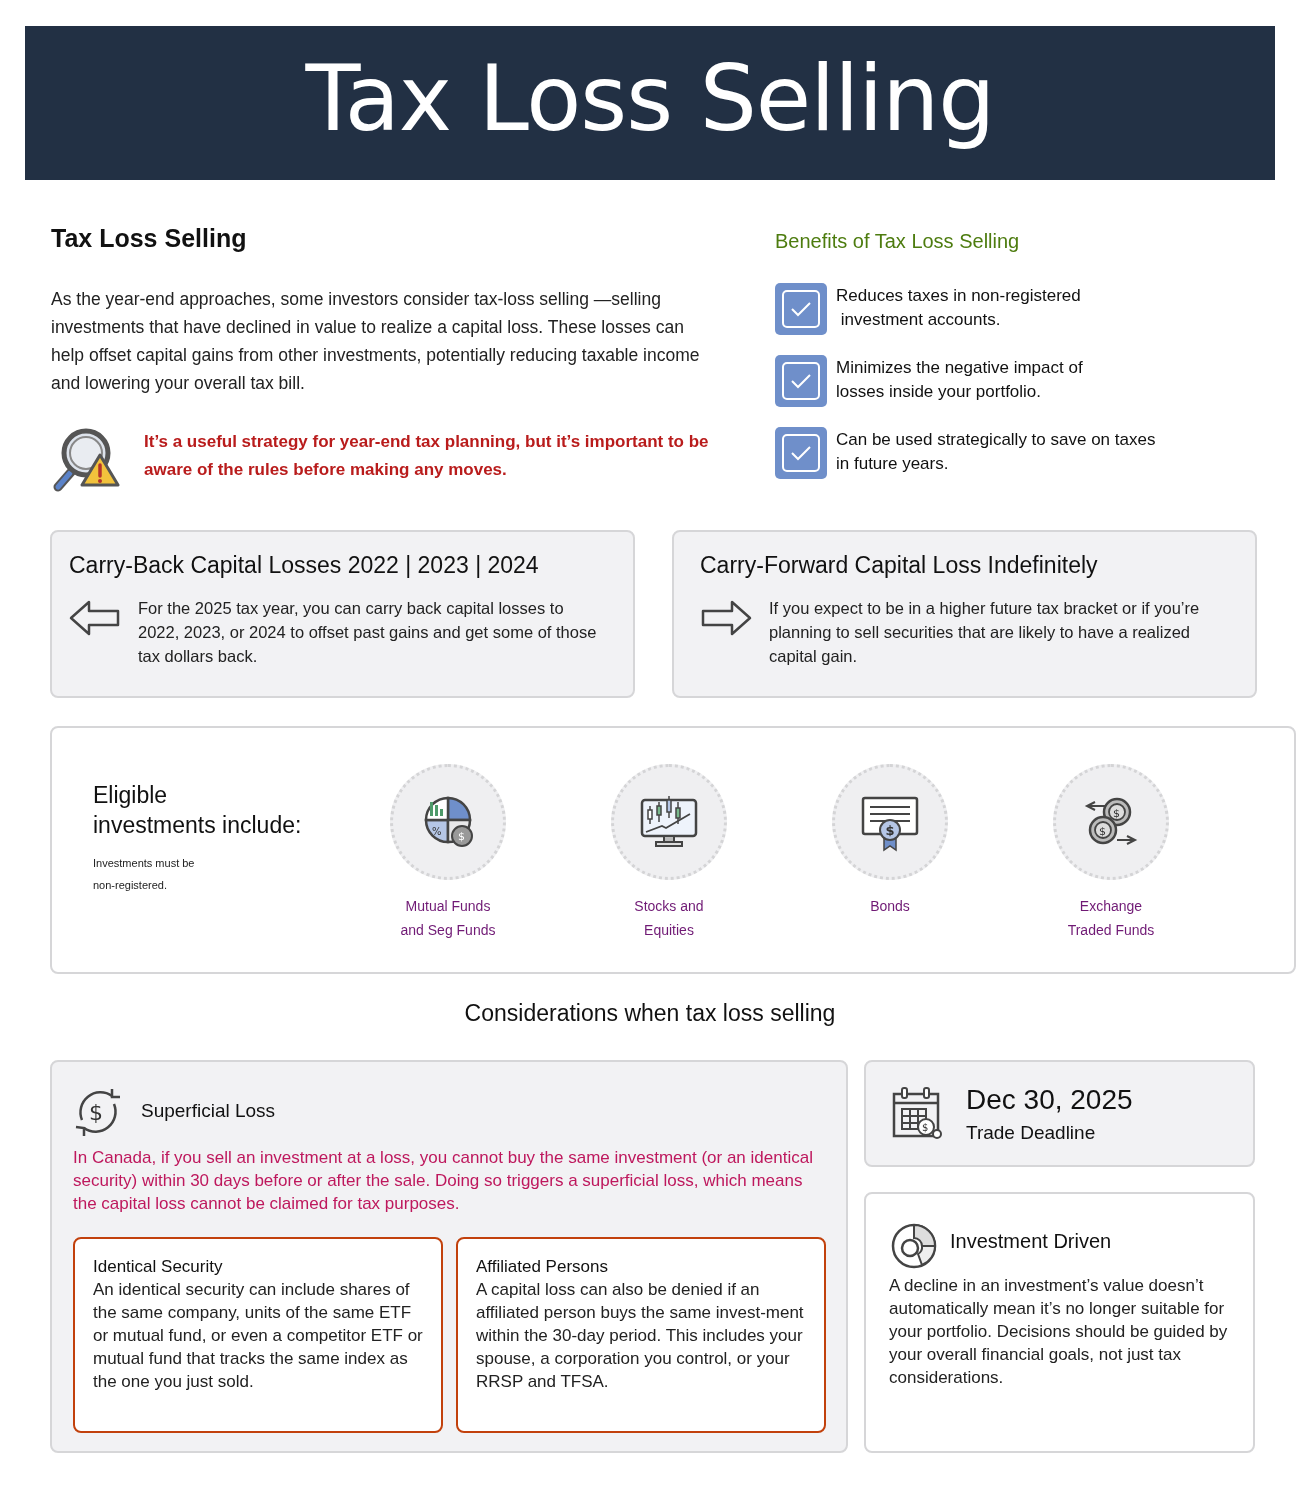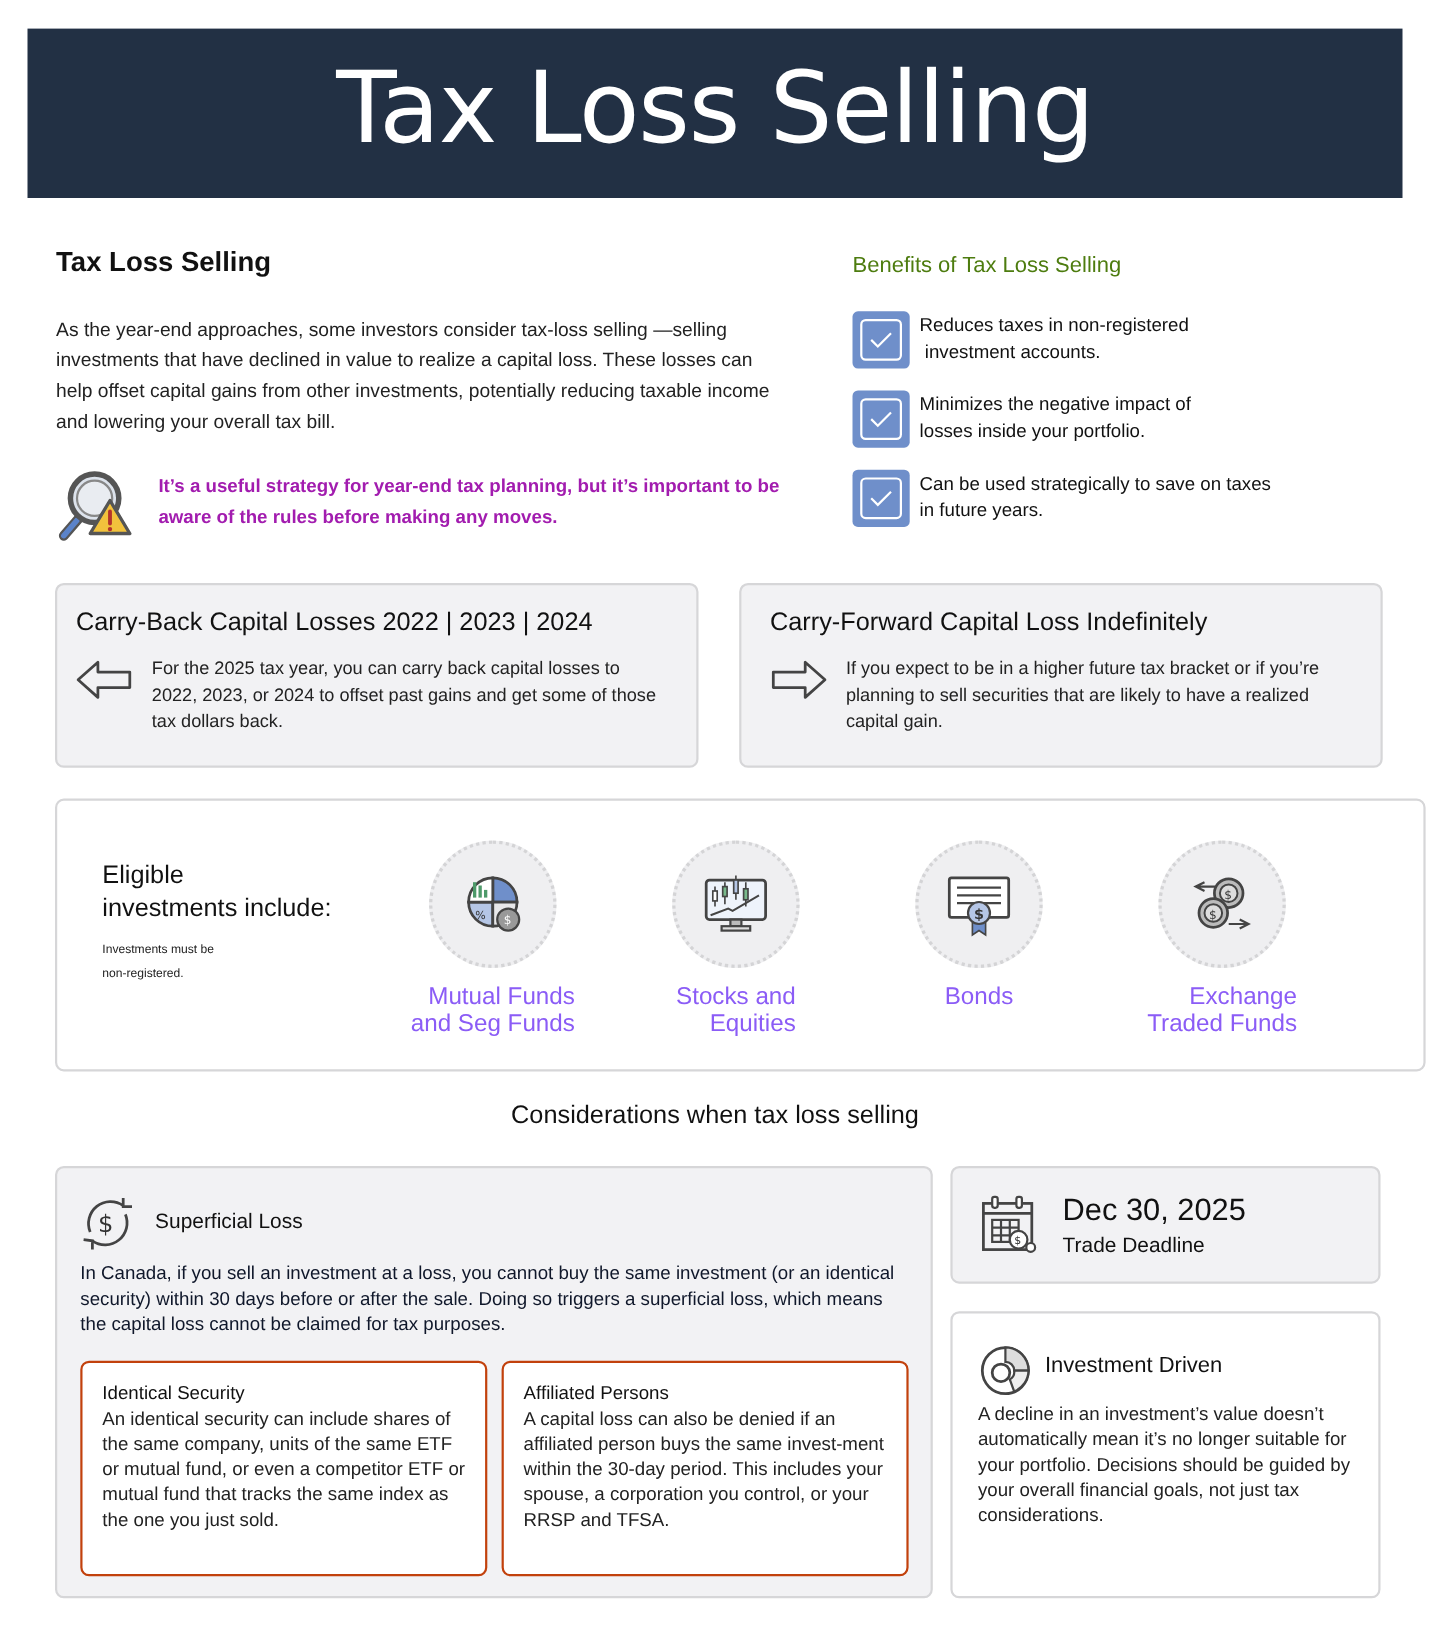--- a/index.html
+++ b/index.html
@@ -13,21 +13,21 @@
     background: #223044; display: flex; align-items: center; justify-content: center;
   }
   .banner h1 {
     color: #fff; font-family: "DejaVu Sans", sans-serif; font-weight: normal;
     font-size: 90px; letter-spacing: -1px; line-height: 1; margin-top: -8px;
   }
   .abs { position: absolute; }
   .intro-title { left: 51px; top: 224px; font-size: 25px; font-weight: bold; }
   .intro-text { left: 51px; top: 285px; width: 660px; font-size: 17.5px; line-height: 28px; color: #222; }
   .warn-icon { left: 48px; top: 425px; width: 72px; height: 68px; }
-  .warn-text { left: 144px; top: 428px; width: 570px; font-size: 17px; font-weight: bold; line-height: 28px; color: #a21caf; }
+  .warn-text { left: 144px; top: 428px; width: 570px; font-size: 17px; font-weight: bold; line-height: 28px; color: #b91c1c; }
   .benefits-title { left: 775px; top: 230px; font-size: 20px; color: #4d7c0f; }
   .benefit { left: 775px; display: flex; align-items: flex-start; }
   .check {
     width: 52px; height: 52px; background: #6f8fca; border-radius: 5px;
     display: flex; align-items: center; justify-content: center; flex: none;
   }
   .check-inner {
     width: 38px; height: 38px; border: 2px solid #fff; border-radius: 5px;
     display: flex; align-items: center; justify-content: center;
   }
@@ -41,26 +41,26 @@
   .carry-arrow { position: absolute; left: 17px; top: 68px; width: 52px; height: 36px; }
   .carry-text { position: absolute; left: 86px; top: 64px; width: 470px; font-size: 16.5px; line-height: 24px; color: #222; }
 
   .elig-title { position: absolute; left: 41px; top: 52px; font-size: 23px; line-height: 30px; color: #111; }
   .elig-sub { position: absolute; left: 41px; top: 124px; font-size: 11px; line-height: 22px; color: #222; }
   .inv { position: absolute; top: 36px; width: 170px; display: flex; flex-direction: column; align-items: center; }
   .inv-circle {
     width: 116px; height: 116px; border-radius: 50%; background: #efeff1;
     border: 3px dotted #d4d4d6; display: flex; align-items: center; justify-content: center;
   }
-  .inv-label { margin-top: 14px; font-size: 22px; line-height: 24px; text-align: right; color: #8b5cf6; }
+  .inv-label { margin-top: 14px; font-size: 14px; line-height: 24px; text-align: center; color: #701a75; }
 
   .consid-title { left: 0; width: 1300px; top: 1000px; text-align: center; font-size: 23px; color: #111; }
 
   .sl-title { position: absolute; left: 89px; top: 38px; font-size: 19px; color: #111; }
-  .sl-text { position: absolute; left: 21px; top: 84px; width: 750px; font-size: 17px; line-height: 23px; color: #0f172a; }
+  .sl-text { position: absolute; left: 21px; top: 84px; width: 750px; font-size: 17px; line-height: 23px; color: #be185d; }
   .sub-card {
     position: absolute; background: #fff; border: 2px solid #c2410c; border-radius: 8px;
     padding: 16px 18px; font-size: 17px; line-height: 23px; color: #222;
   }
   .sub-title { font-size: 17px; color: #111; font-weight: normal; }
 
   .deadline-date { position: absolute; left: 100px; top: 22px; font-size: 28px; color: #111; }
   .deadline-label { position: absolute; left: 100px; top: 60px; font-size: 19px; color: #111; }
   .id-title { position: absolute; left: 84px; top: 36px; font-size: 20px; color: #111; }
   .id-text { position: absolute; left: 23px; top: 80px; width: 355px; font-size: 17px; line-height: 23px; color: #222; }

